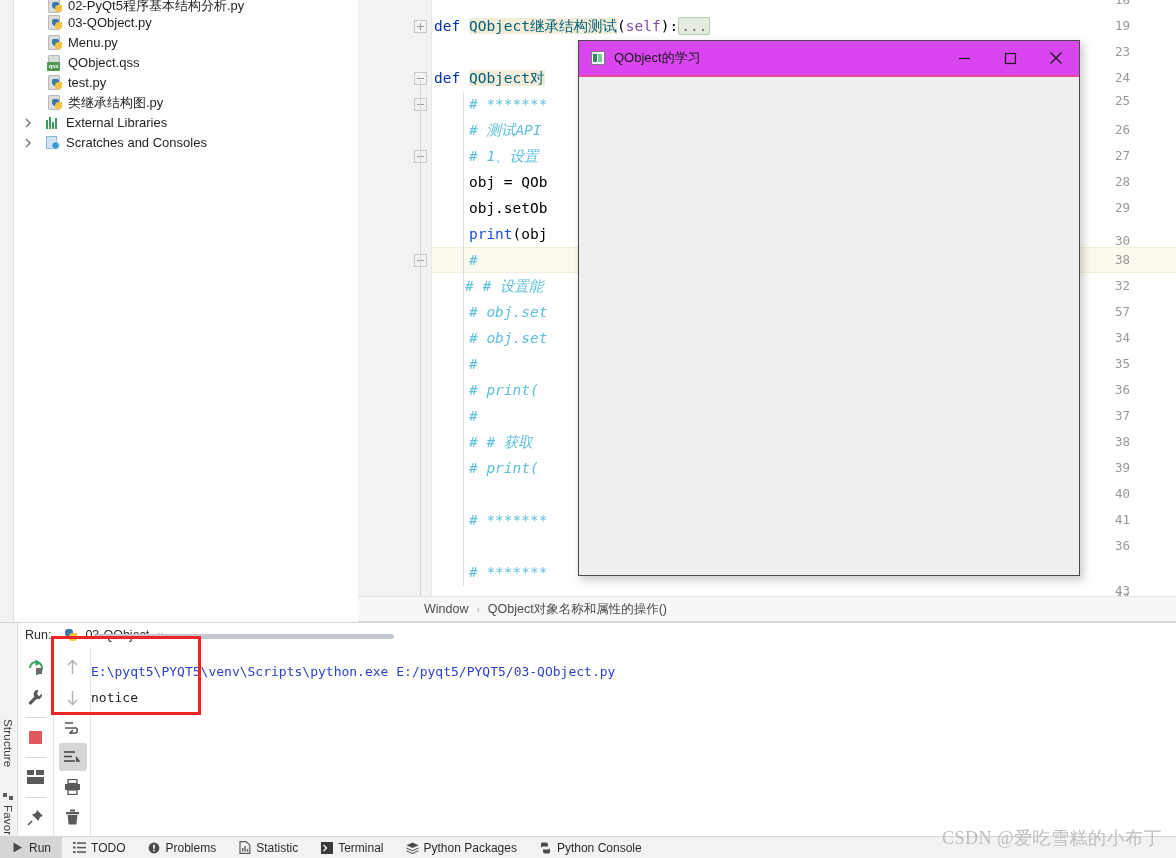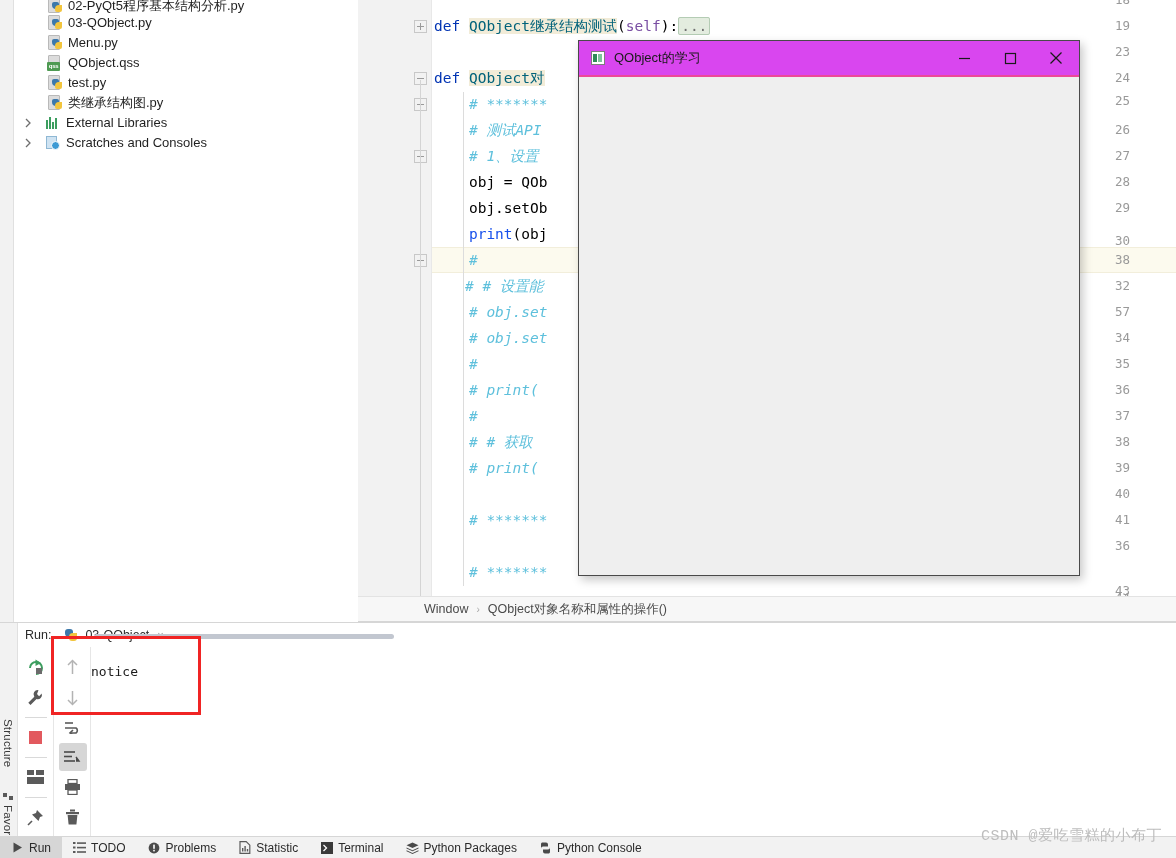--- a/index.html
+++ b/index.html
@@ -222,22 +222,22 @@
   }
   .sb-item {
     display:flex; align-items:center; gap:5px; height:22px; padding:0 11px;
     font-size:12px; color:#2b2b2b; white-space:nowrap;
   }
   .sb-item.sel { background:#d6d6d6; }
   .sb-ico { width:13px; height:13px; display:inline-flex; align-items:center; justify-content:center; }
 
   #watermark {
     position:absolute; right:14px; top:826px;
-    font-size:15px; color:#bdbdbd; letter-spacing:0.5px;
-    font-family:Liberation Mono, monospace;
+    font-size:18px; color:#bdbdbd; letter-spacing:0.5px;
+    font-family:Liberation Serif, serif;
   }
 </style>
 </head>
 <body>
 
 <div id="root">
 
   <div id="project-panel">
     <div id="project-panel-edge"></div>
     <div id="tree-rows">
@@ -518,20 +518,21 @@
       <div class="tbtn">
         <svg width="15" height="17" viewBox="0 0 15 17">
           <rect x="5" y="0.5" width="5" height="2" fill="#5a5a5a"></rect>
           <rect x="1" y="3" width="13" height="2.2" fill="#5a5a5a"></rect>
           <path d="M2.6 6 h9.8 l-1 9.5 h-7.8 z" fill="#5a5a5a"></path>
         </svg>
       </div>
     </div>
 
     <div id="console-out">
+        <div class="con-line con-path">E:\pyqt5\PYQT5\venv\Scripts\python.exe E:/pyqt5/PYQT5/03-QObject.py</div>
         <div class="con-line con-plain">notice</div>
       </div>
   </div>
 
   <div id="console-hscroll"></div>
   <div id="annotation-box"></div>
 
   <div id="status-bar">
       <div class="sb-item sel">
         <span class="sb-ico">

